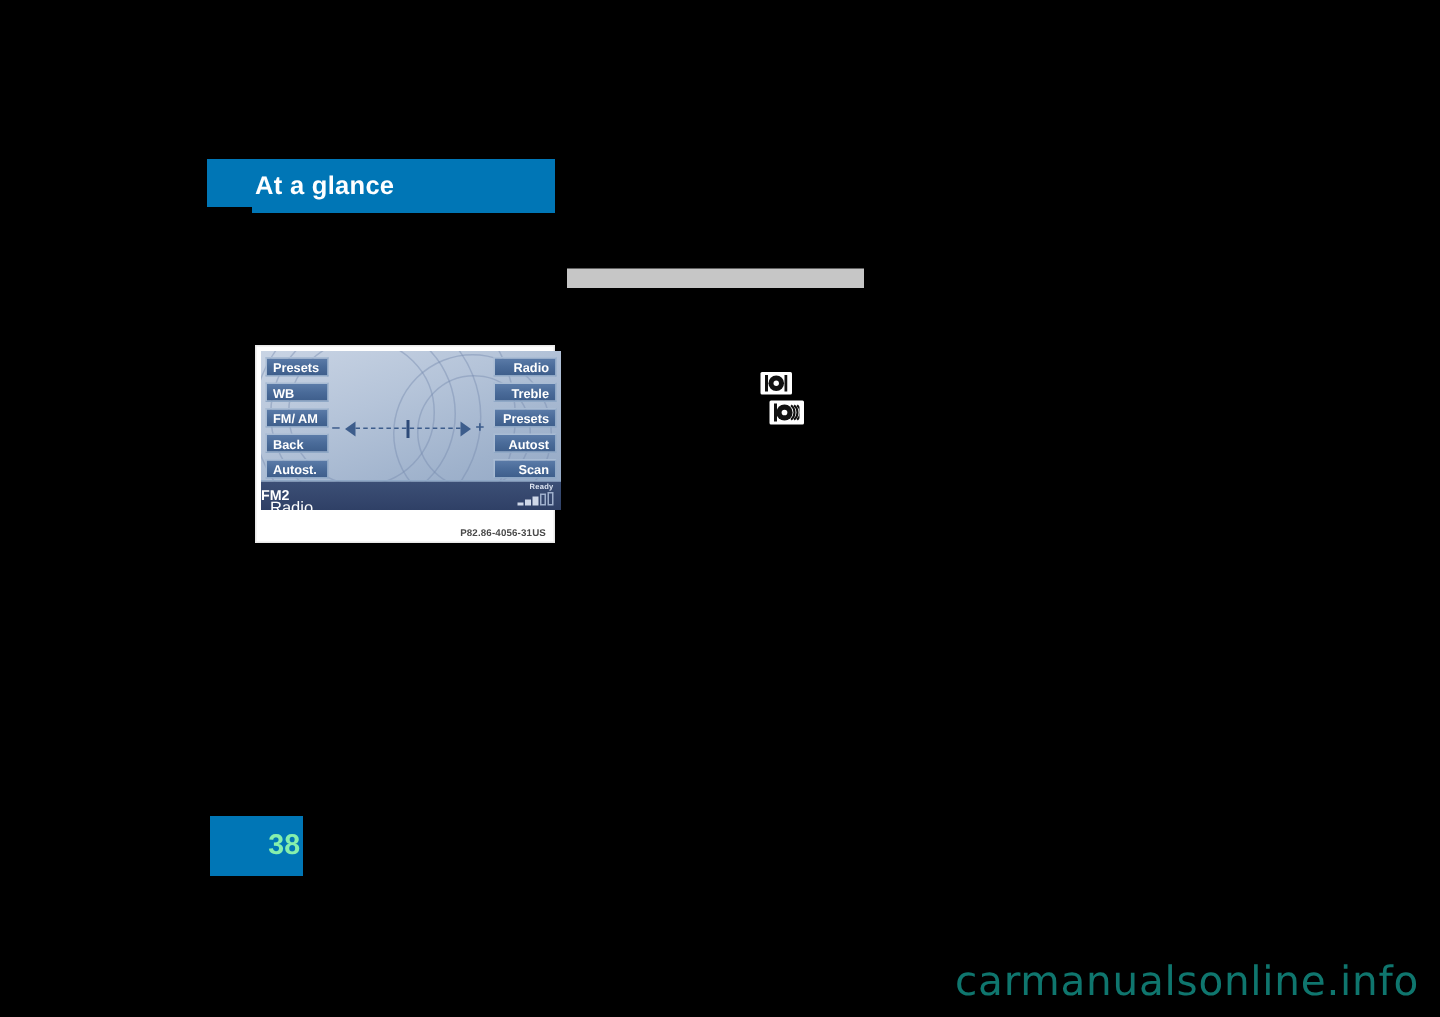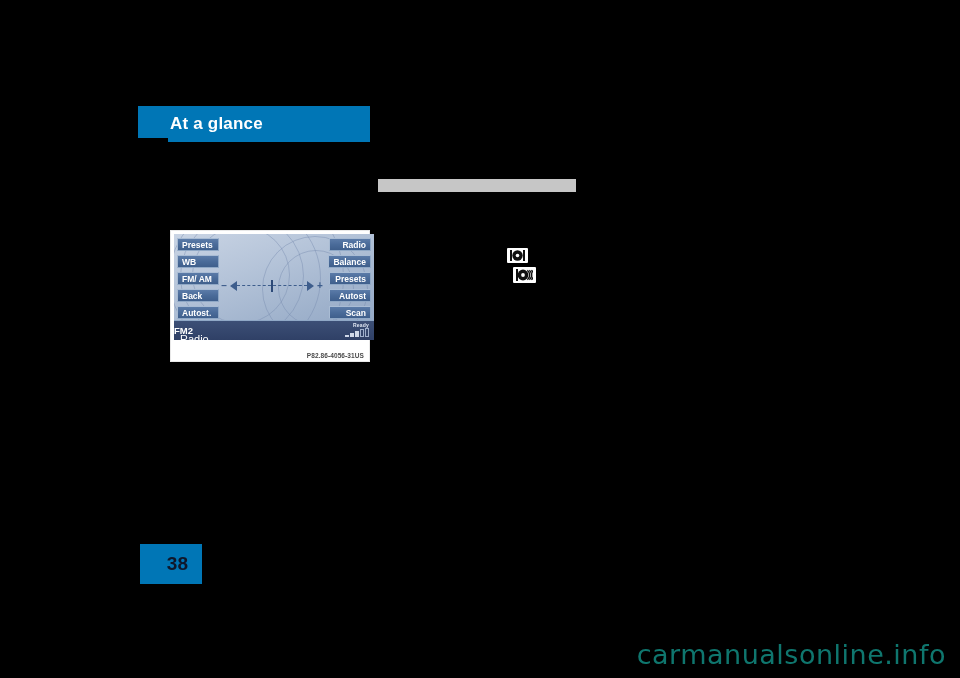--- a/index.html
+++ b/index.html
@@ -262,24 +262,24 @@
     left: 140px;
     top: 544px;
     width: 62px;
     height: 40px;
     background: #0076b6;
     display: flex;
     align-items: center;
     justify-content: flex-end;
   }
   #page-number {
-    color: #0f172a;
+    color: #86efac;
     font-size: 19px;
     font-weight: bold;
-    margin-right: 14px;
+    margin-right: 2px;
   }
 
   
   #watermark {
     position: absolute;
     right: 14px;
     bottom: 8px;
     color: #0f766e;
     font-size: 27px;
     letter-spacing: 0.5px;
@@ -309,21 +309,21 @@
     <div id="left-buttons" class="btn-col">
       <div class="disp-btn">Presets</div>
       <div class="disp-btn">WB</div>
       <div class="disp-btn">FM/ AM</div>
       <div class="disp-btn">Back</div>
       <div class="disp-btn">Autost.</div>
     </div>
 
     <div id="right-buttons" class="btn-col">
       <div class="disp-btn">Radio</div>
-      <div class="disp-btn">Balance</div>
+      <div class="disp-btn">Treble</div>
       <div class="disp-btn">Presets</div>
       <div class="disp-btn">Autost</div>
       <div class="disp-btn">Scan</div>
     </div>
 
     <div id="balance-slider">
       <span class="sign">–</span>
       <span class="track">
         <span class="dashline"></span>
         <span class="arrow-l"></span>

